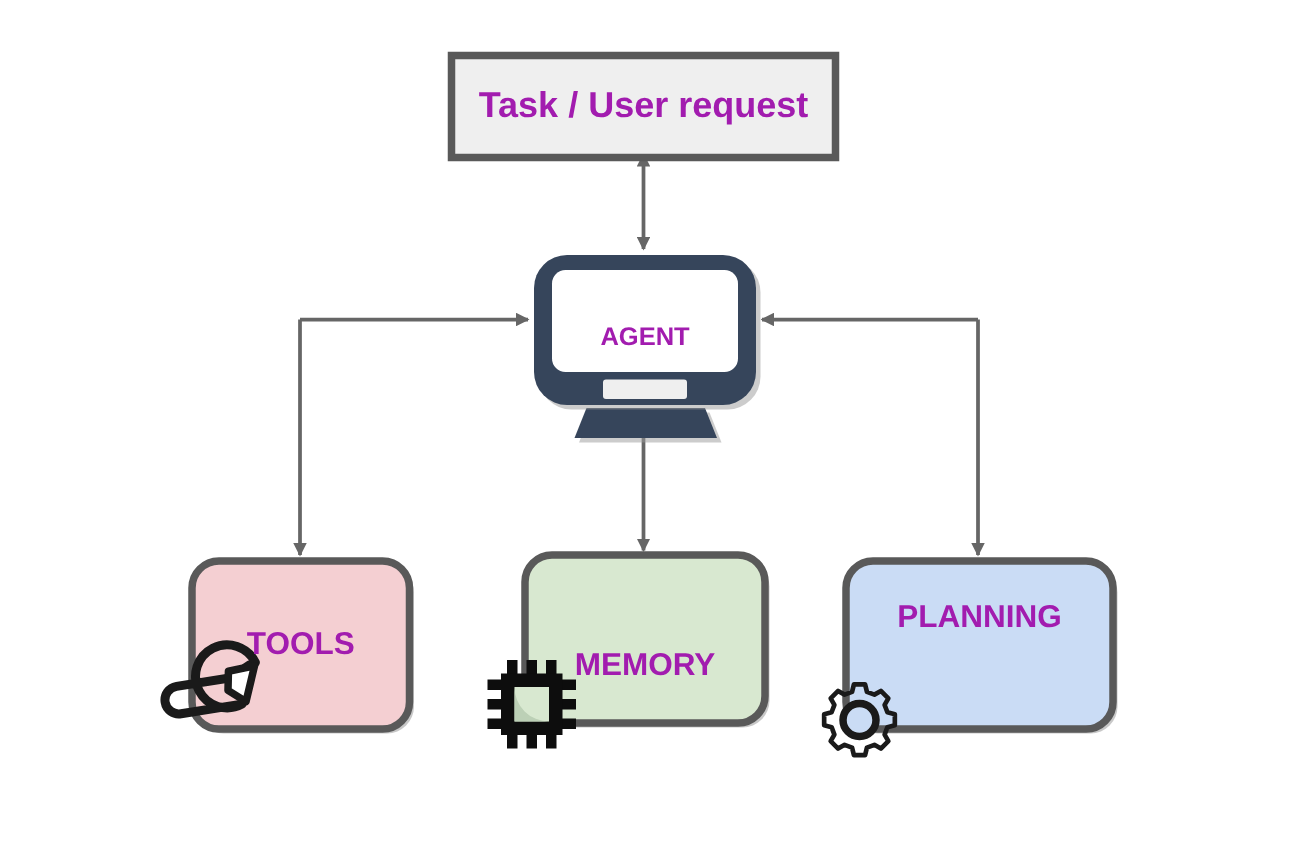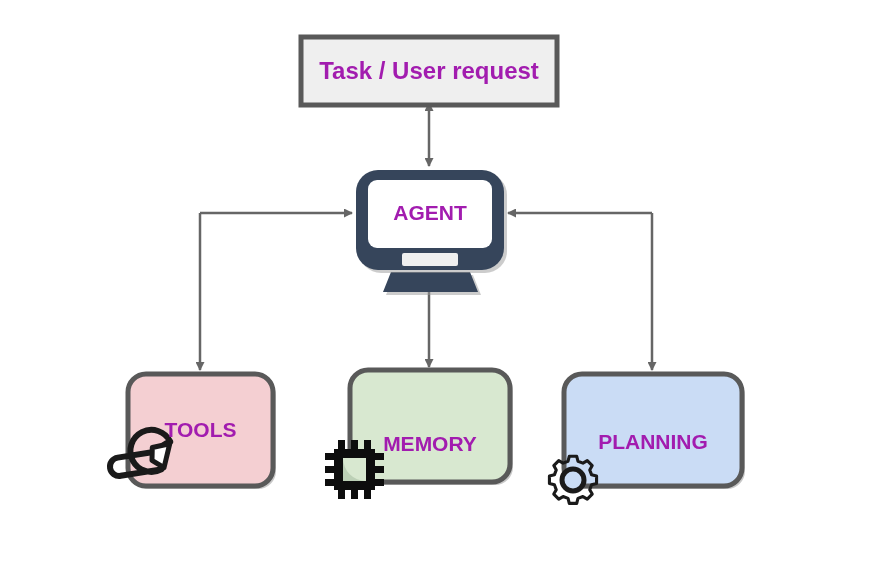--- a/index.html
+++ b/index.html
@@ -31,36 +31,36 @@
     display: flex;
     align-items: center;
     justify-content: center;
   }
   #task-label {
     left: 301px; top: 37px;
     width: 256px; height: 68px;
     font-size: 24px;
   }
   #agent-label {
-    left: 366px; top: 180px;
+    left: 366px; top: 192px;
     width: 128px; height: 65px;
-    font-size: 21px;
+    font-size: 17px;
   }
   #tools-label {
     left: 128px; top: 374px;
     width: 145px; height: 112px;
     font-size: 21px;
   }
   #memory-label {
     left: 350px; top: 388px;
     width: 160px; height: 112px;
     font-size: 21px;
   }
   #planning-label {
-    left: 564px; top: 386px;
+    left: 564px; top: 356px;
     width: 178px; height: 112px;
     font-size: 21px;
   }
 </style>
 </head>
 <body>
 
 <svg id="canvas" viewBox="0 0 869 565">
 
   <defs>

